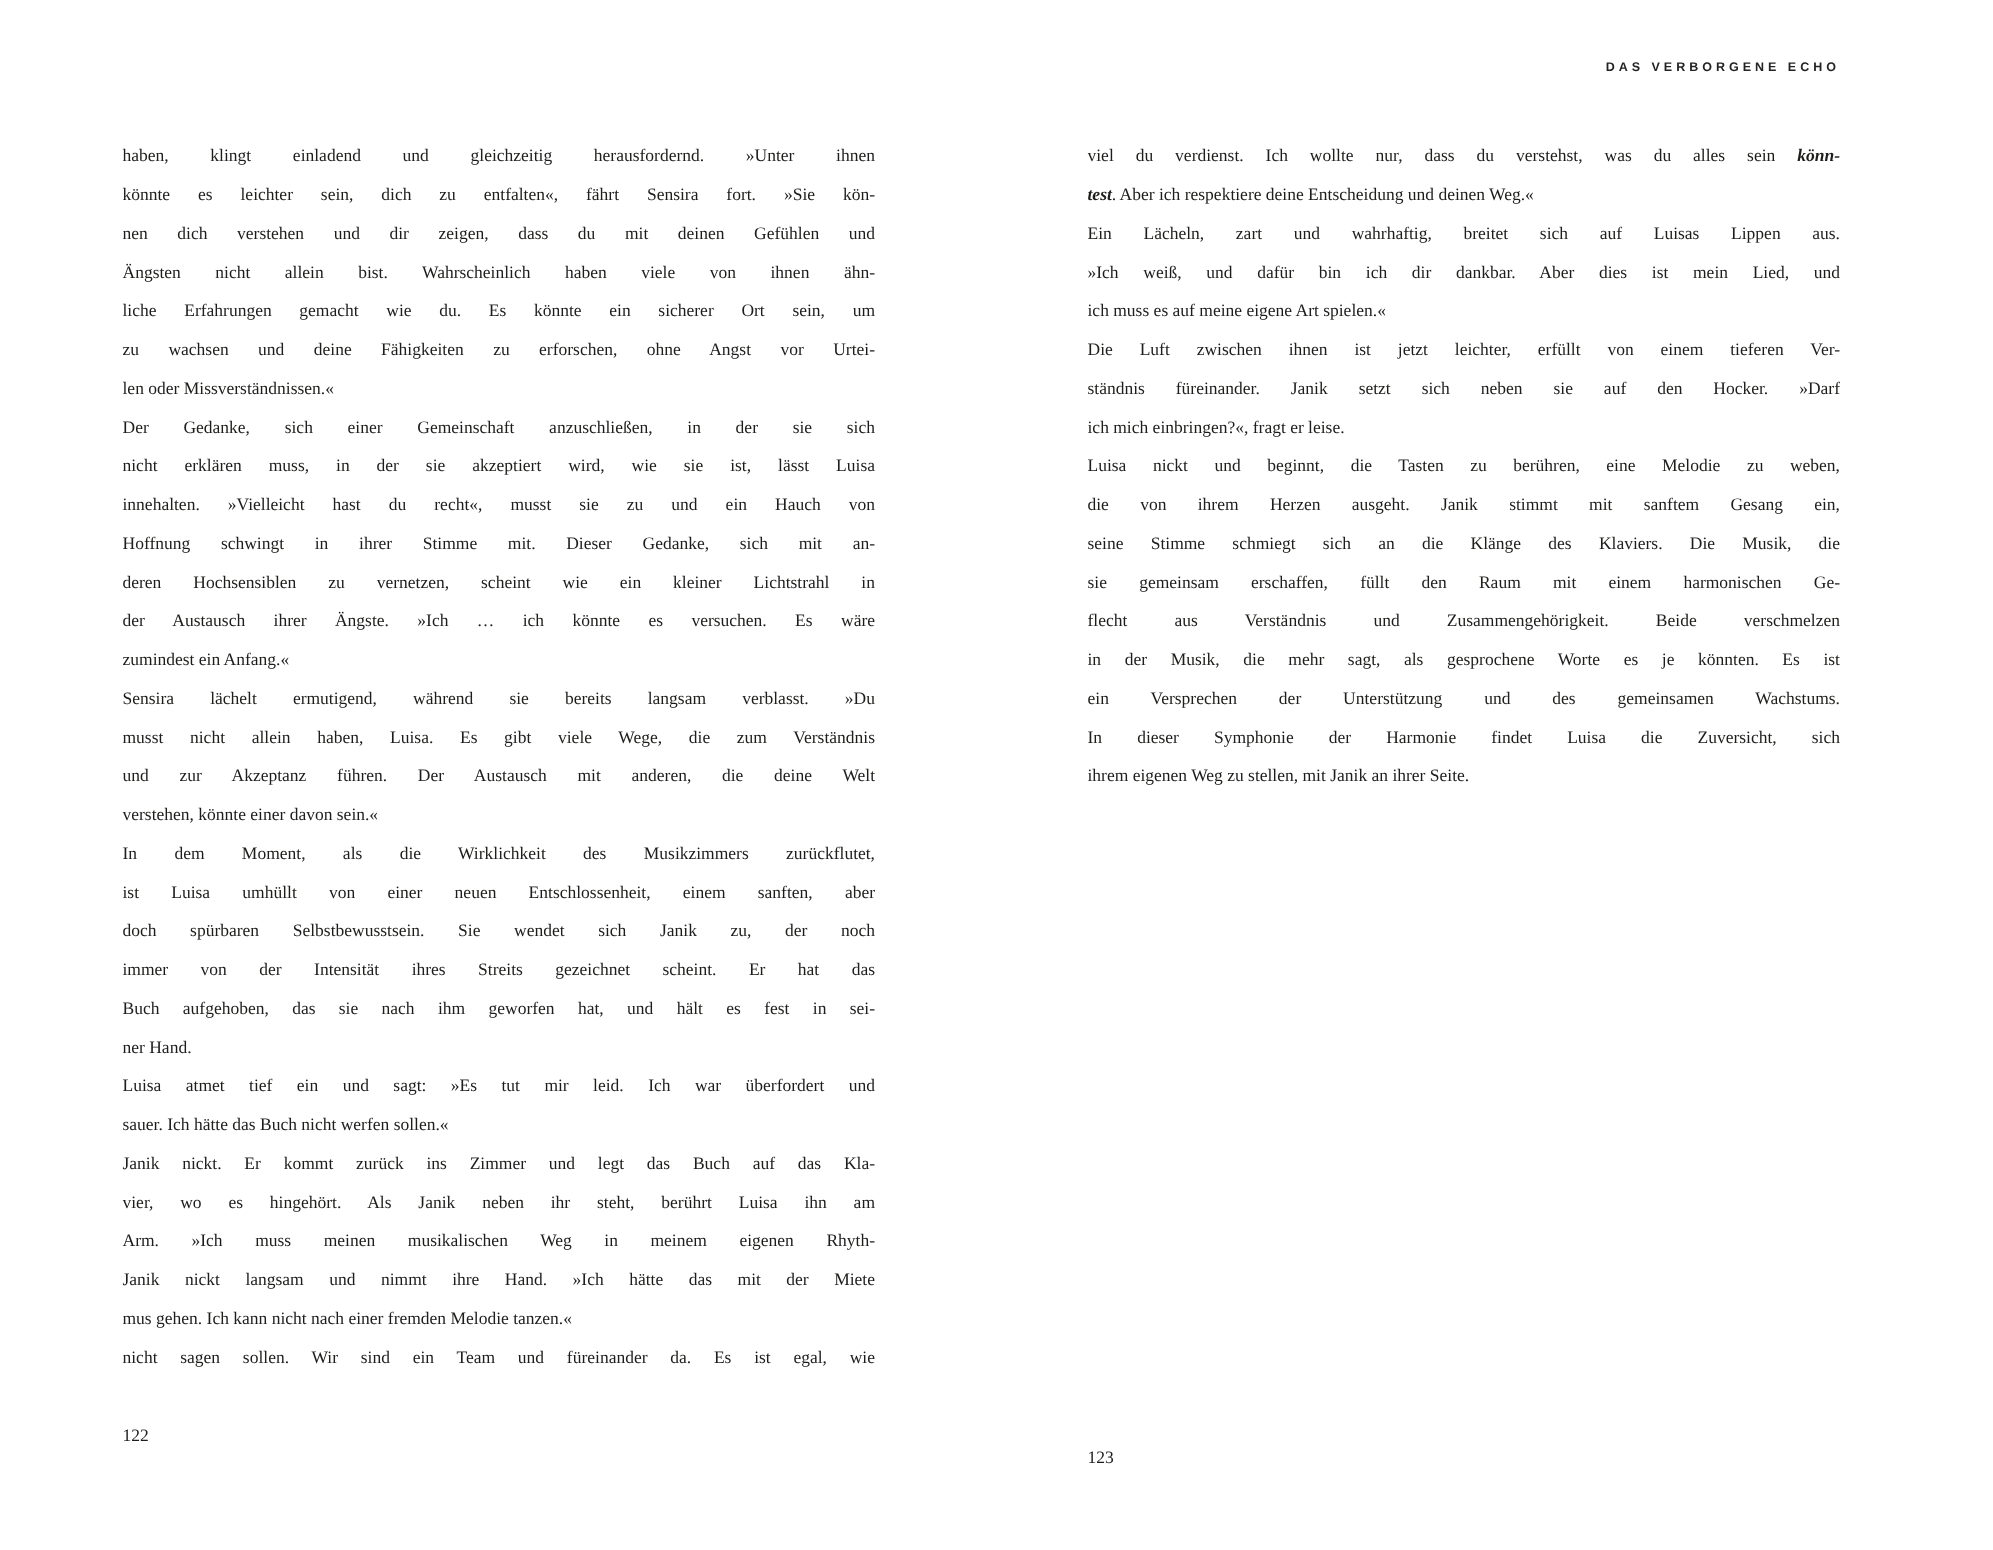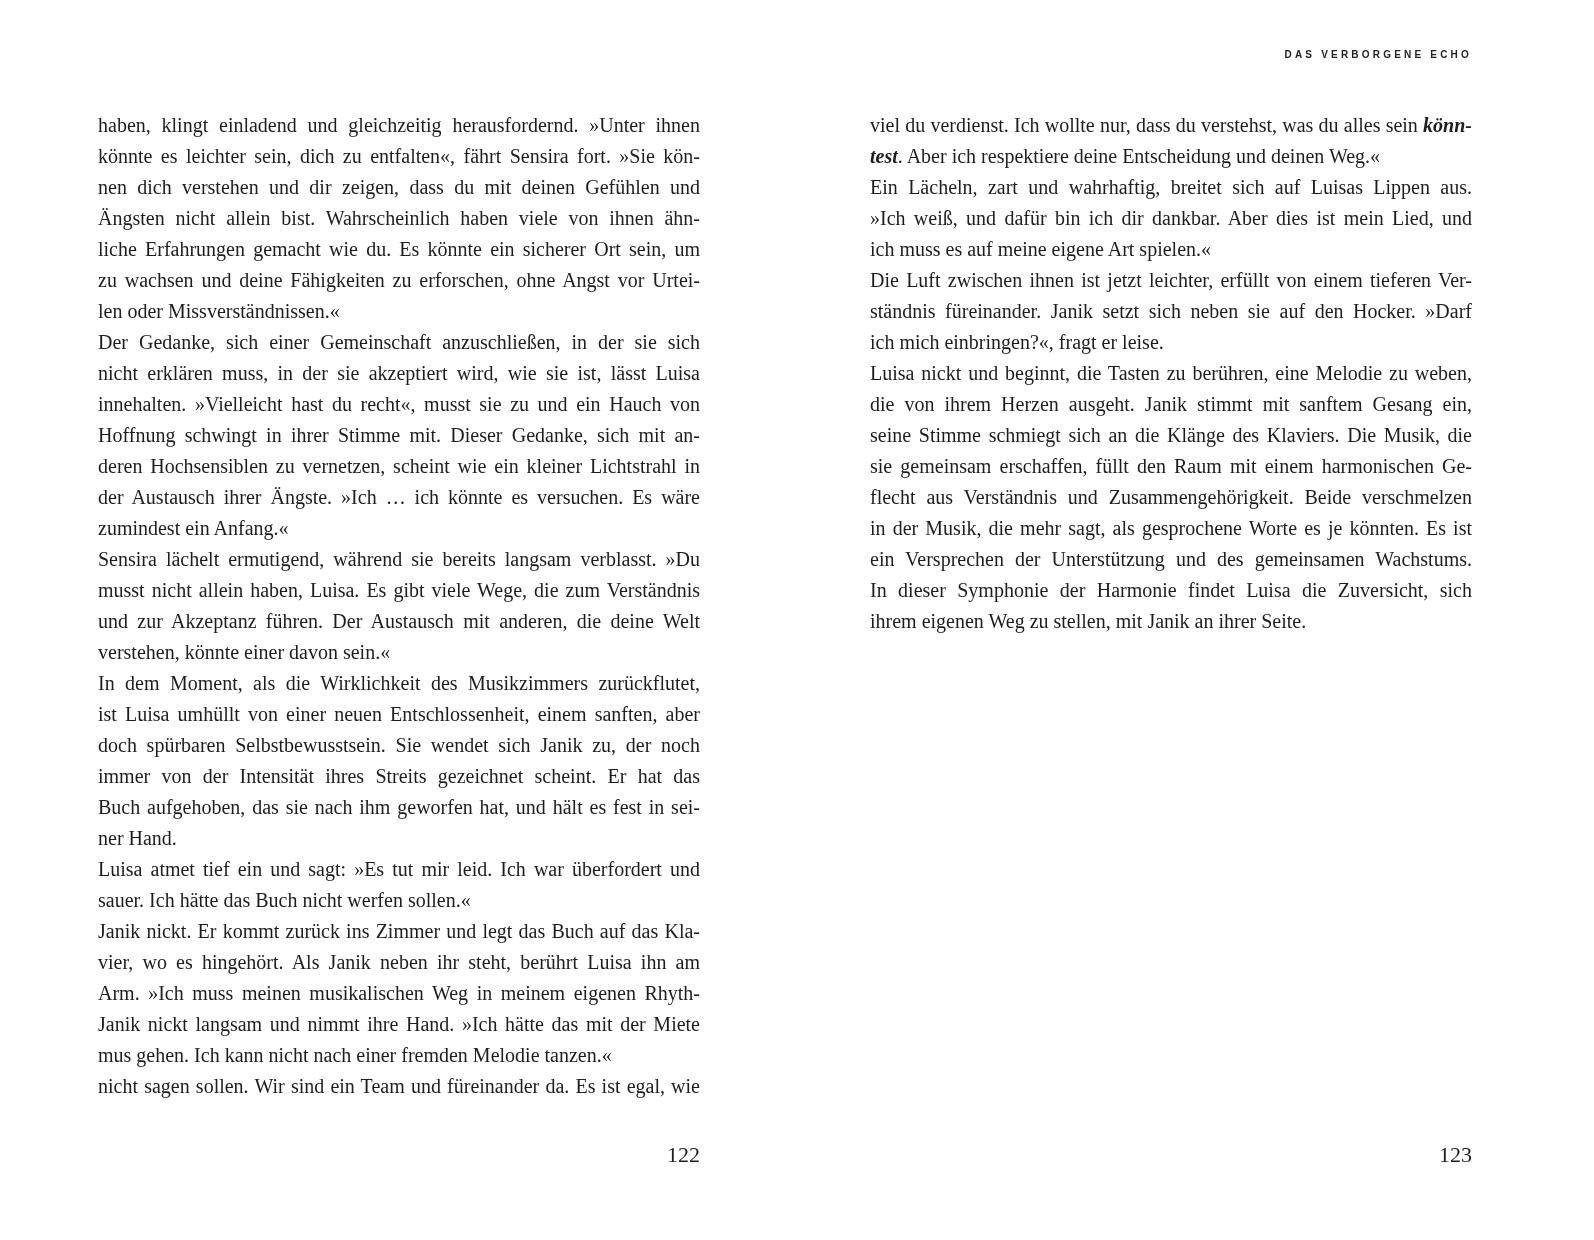--- a/index.html
+++ b/index.html
@@ -22,42 +22,42 @@
     color: #232323;
   }
   .text-col {
     position: absolute;
     top: 110px;
     width: 602px;
   }
   #left-col  { left: 98px; }
   #right-col { left: 870px; }
   .line {
-    font-size: 20px;
+    font-size: 14px;
     line-height: 31px;
     height: 31px;
     overflow: hidden;
     text-align: justify;
     text-align-last: justify;
     white-space: normal;
   }
   .line.end {
     text-align-last: left;
   }
   .it { font-style: italic; font-weight: bold; }
   .page-num {
     position: absolute;
     top: 1142px;
     width: 602px;
-    text-align: right;
-    font-size: 22px;
+    text-align: left;
+    font-size: 14px;
     color: #1d1d1b;
   }
   #num-left  { left: 98px; }
-  #num-right { left: 870px; }
+  #num-right { left: 870px; margin-top: 17px; }
 </style>
 </head>
 <body>
 
 <div>
 
   <div class="running-header">DAS VERBORGENE ECHO</div>
 
   <div id="left-col" class="text-col">
       <div class="line"><span>haben, klingt einladend und gleichzeitig herausfordernd. »Unter ihnen</span></div>

